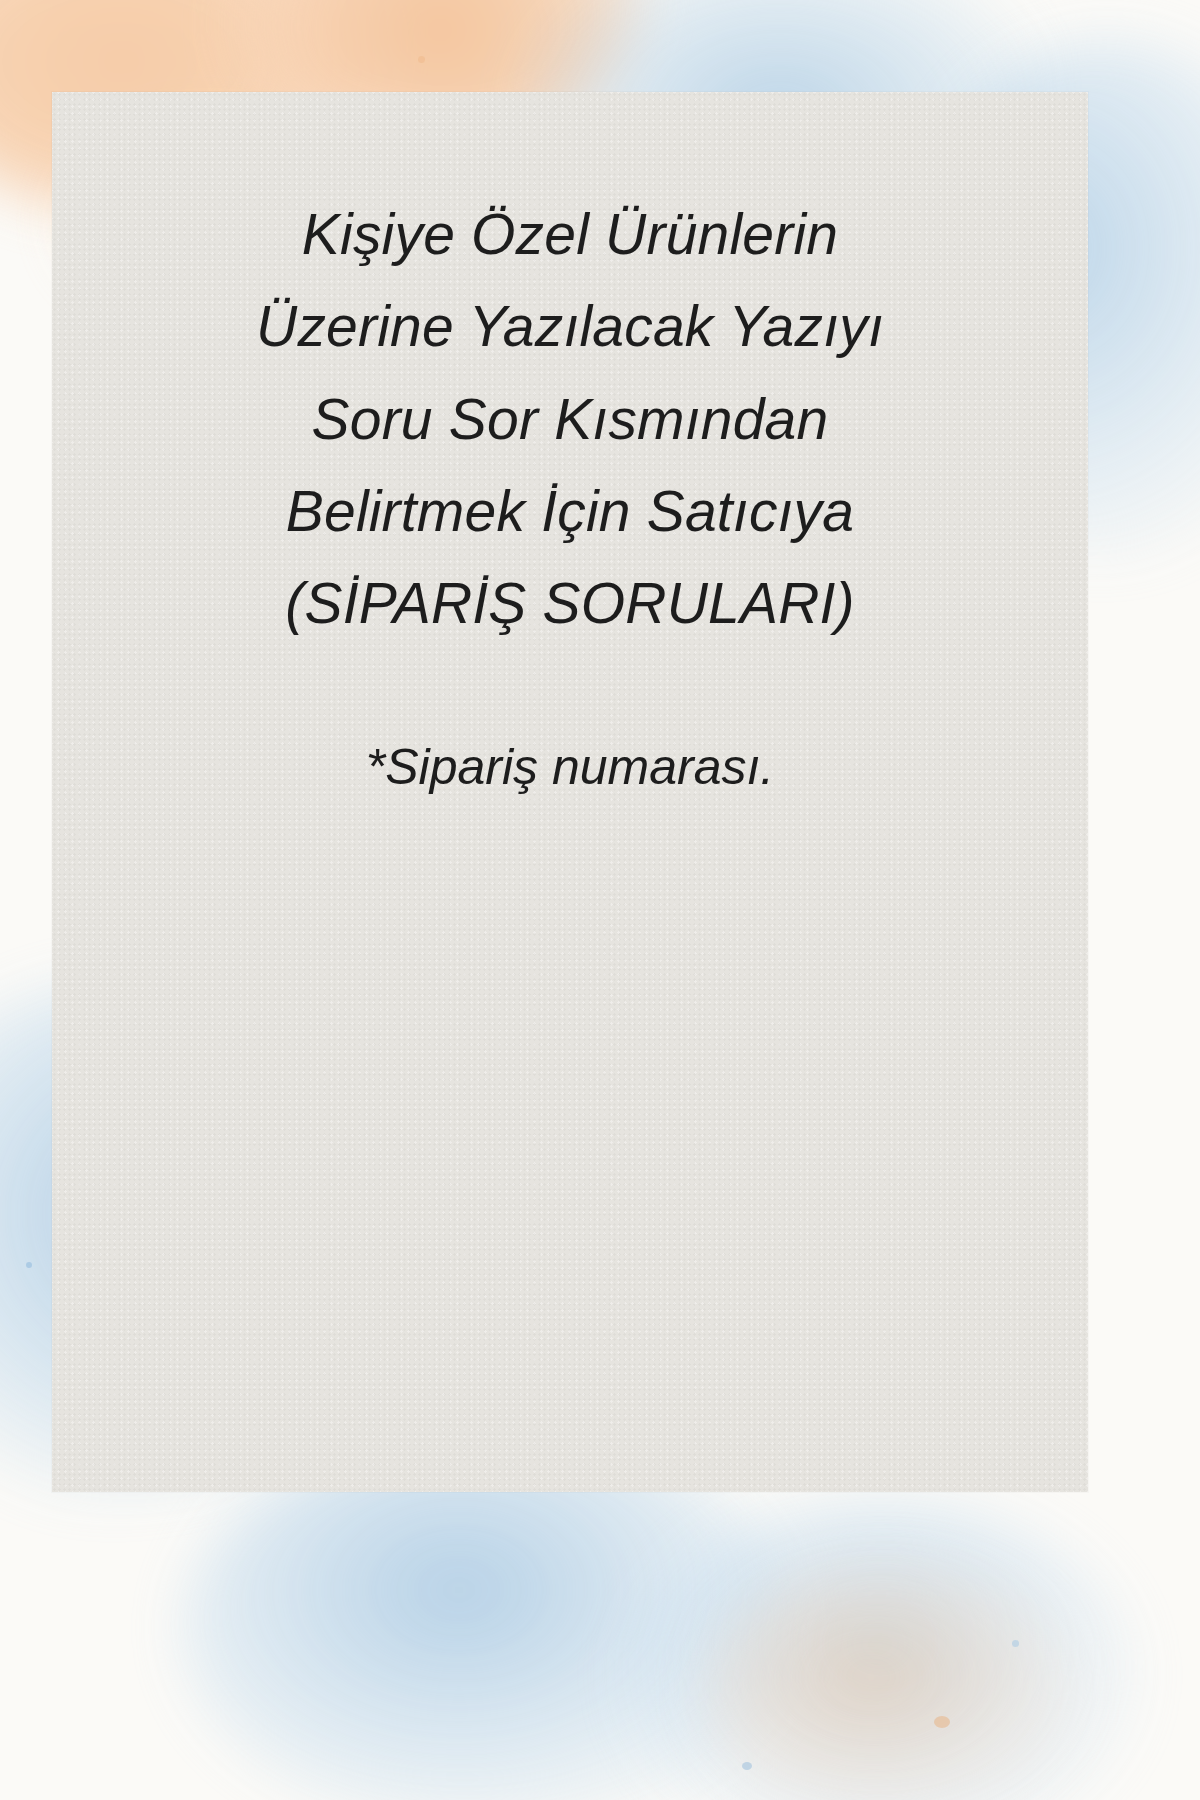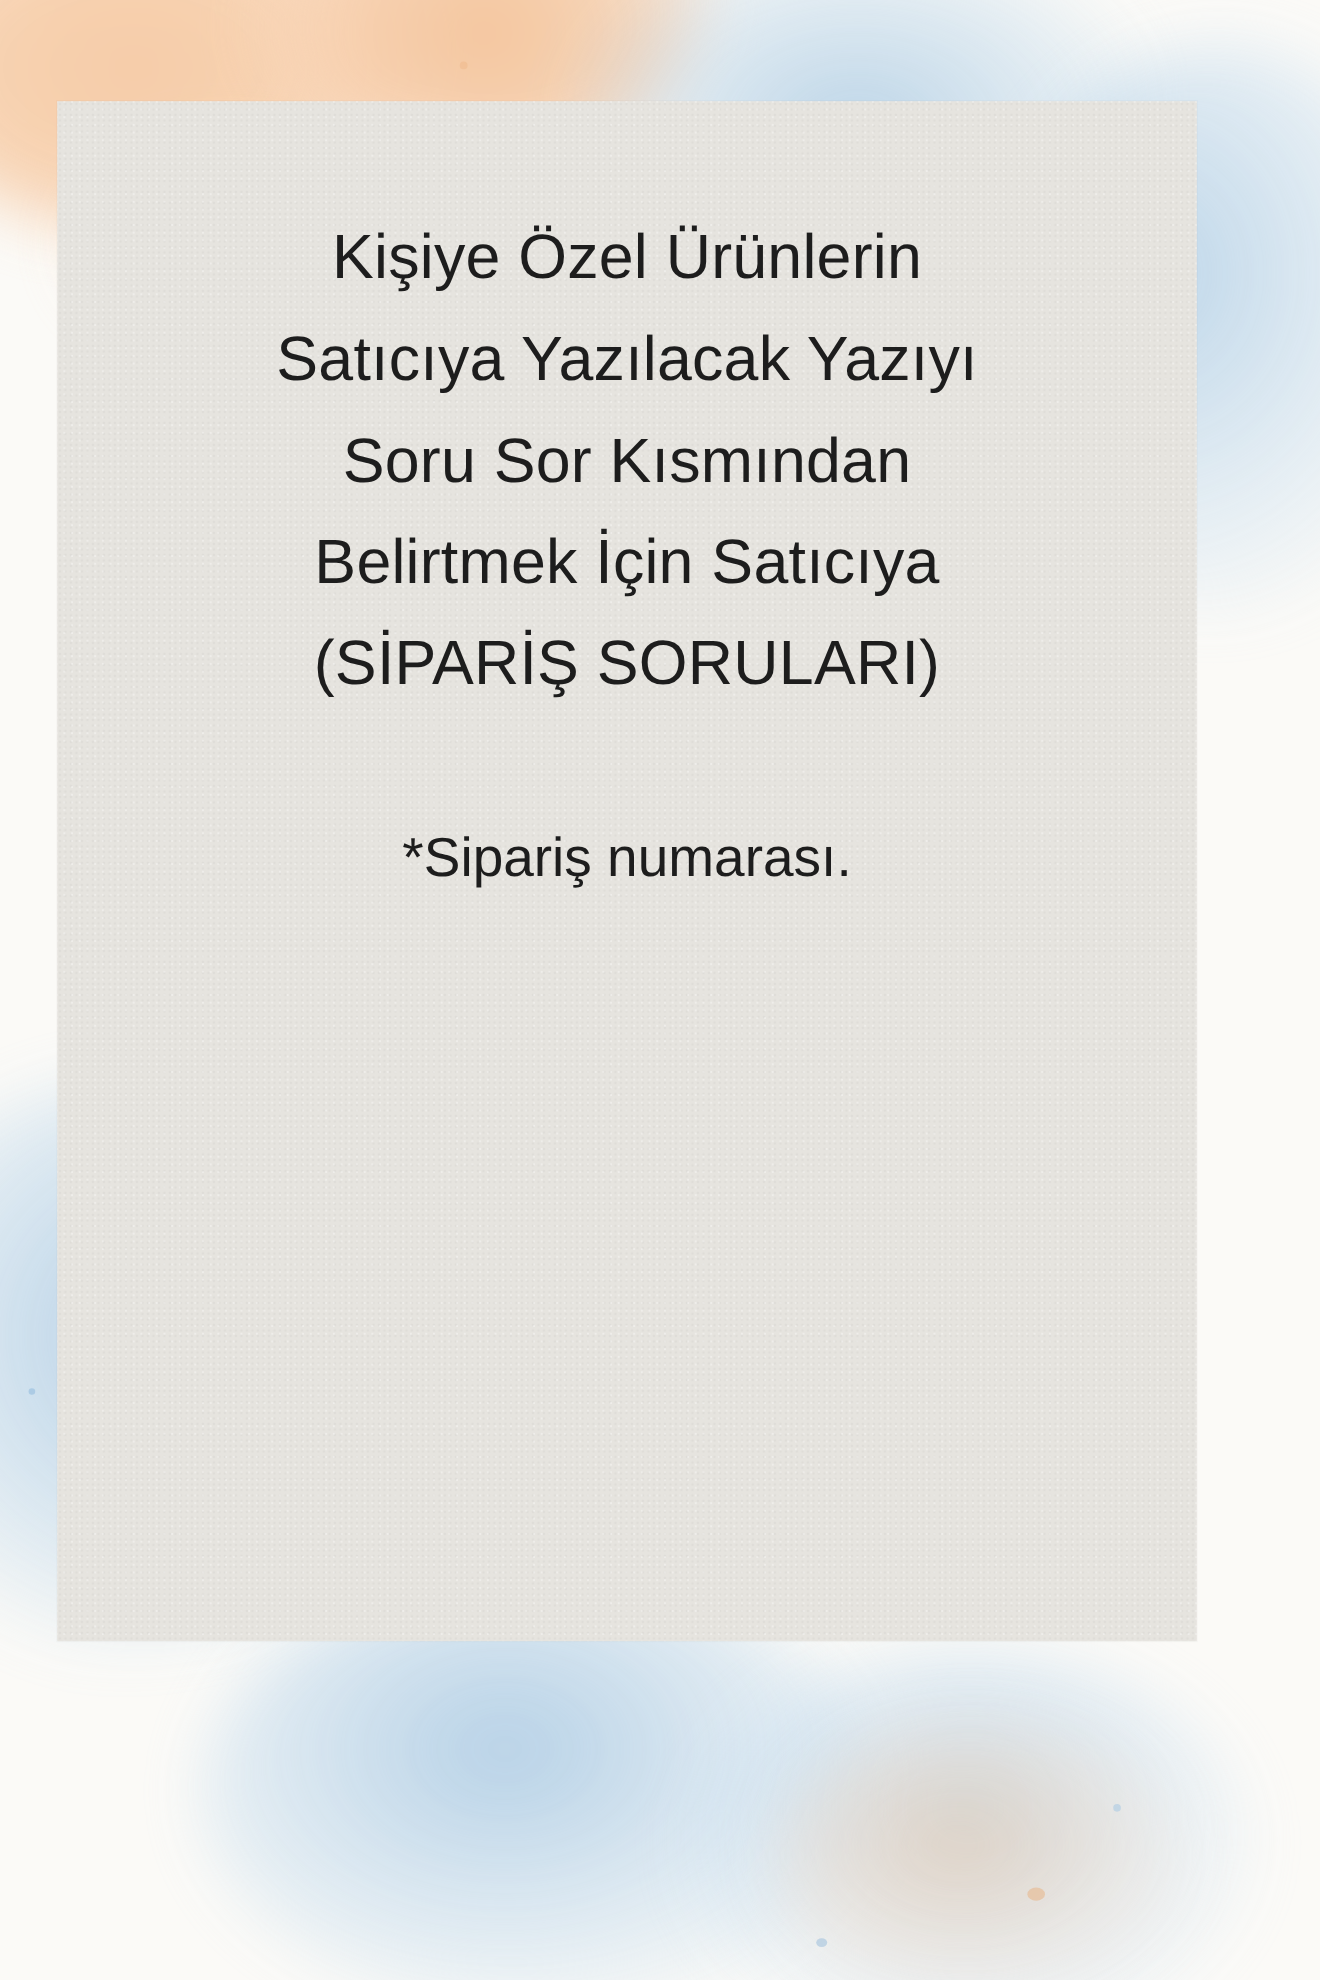--- a/index.html
+++ b/index.html
@@ -114,37 +114,38 @@
   .card-inner {
     position: relative;
     z-index: 2;
     width: 100%;
     height: 100%;
     box-sizing: border-box;
     padding: 96px 60px 44px;
     display: flex;
     flex-direction: column;
     align-items: center;
+    font-style: italic;
   }
 
   .headline {
     margin: 0;
     font-size: 57px;
     line-height: 1.62;
     font-weight: 400;
     color: #1d1d1d;
     text-align: center;
     letter-spacing: 0.2px;
   }
   .headline .line { display: block; }
 
   .gap { height: 76px; }
 
   .details {
-    margin: 12px;
+    margin: 0;
     font-size: 50px;
     line-height: 1.64;
     font-weight: 400;
     color: #1d1d1d;
     text-align: left;
   }
   .details .line { display: block; }
   .details b { font-weight: 700; }
 
   .footnote {
@@ -183,21 +184,21 @@
     <div class="speck" style="left:742px; top:1762px; width:10px; height:8px;  background:#9dbfdd;"></div>
     <div class="speck" style="left:1012px;top:1640px; width:7px;  height:7px;  background:#a8c8e4;"></div>
     <div class="speck" style="left:418px; top:56px;   width:7px;  height:7px;  background:#eeba8c;"></div>
   </div>
 
   <div class="card">
     <div class="card-inner">
 
       <h1 class="headline">
         <span class="line">Kişiye Özel Ürünlerin</span>
-        <span class="line">Satıcıya Yazılacak Yazıyı</span>
+        <span class="line">Üzerine Yazılacak Yazıyı</span>
         <span class="line">Soru Sor Kısmından</span>
         <span class="line">Belirtmek İçin Satıcıya</span>
         <span class="line">(SİPARİŞ SORULARI)</span>
       </h1>
 
       <div class="gap"></div>
 
       <p class="details">
         <span class="line">*Sipariş numarası.</span>
       </p>

